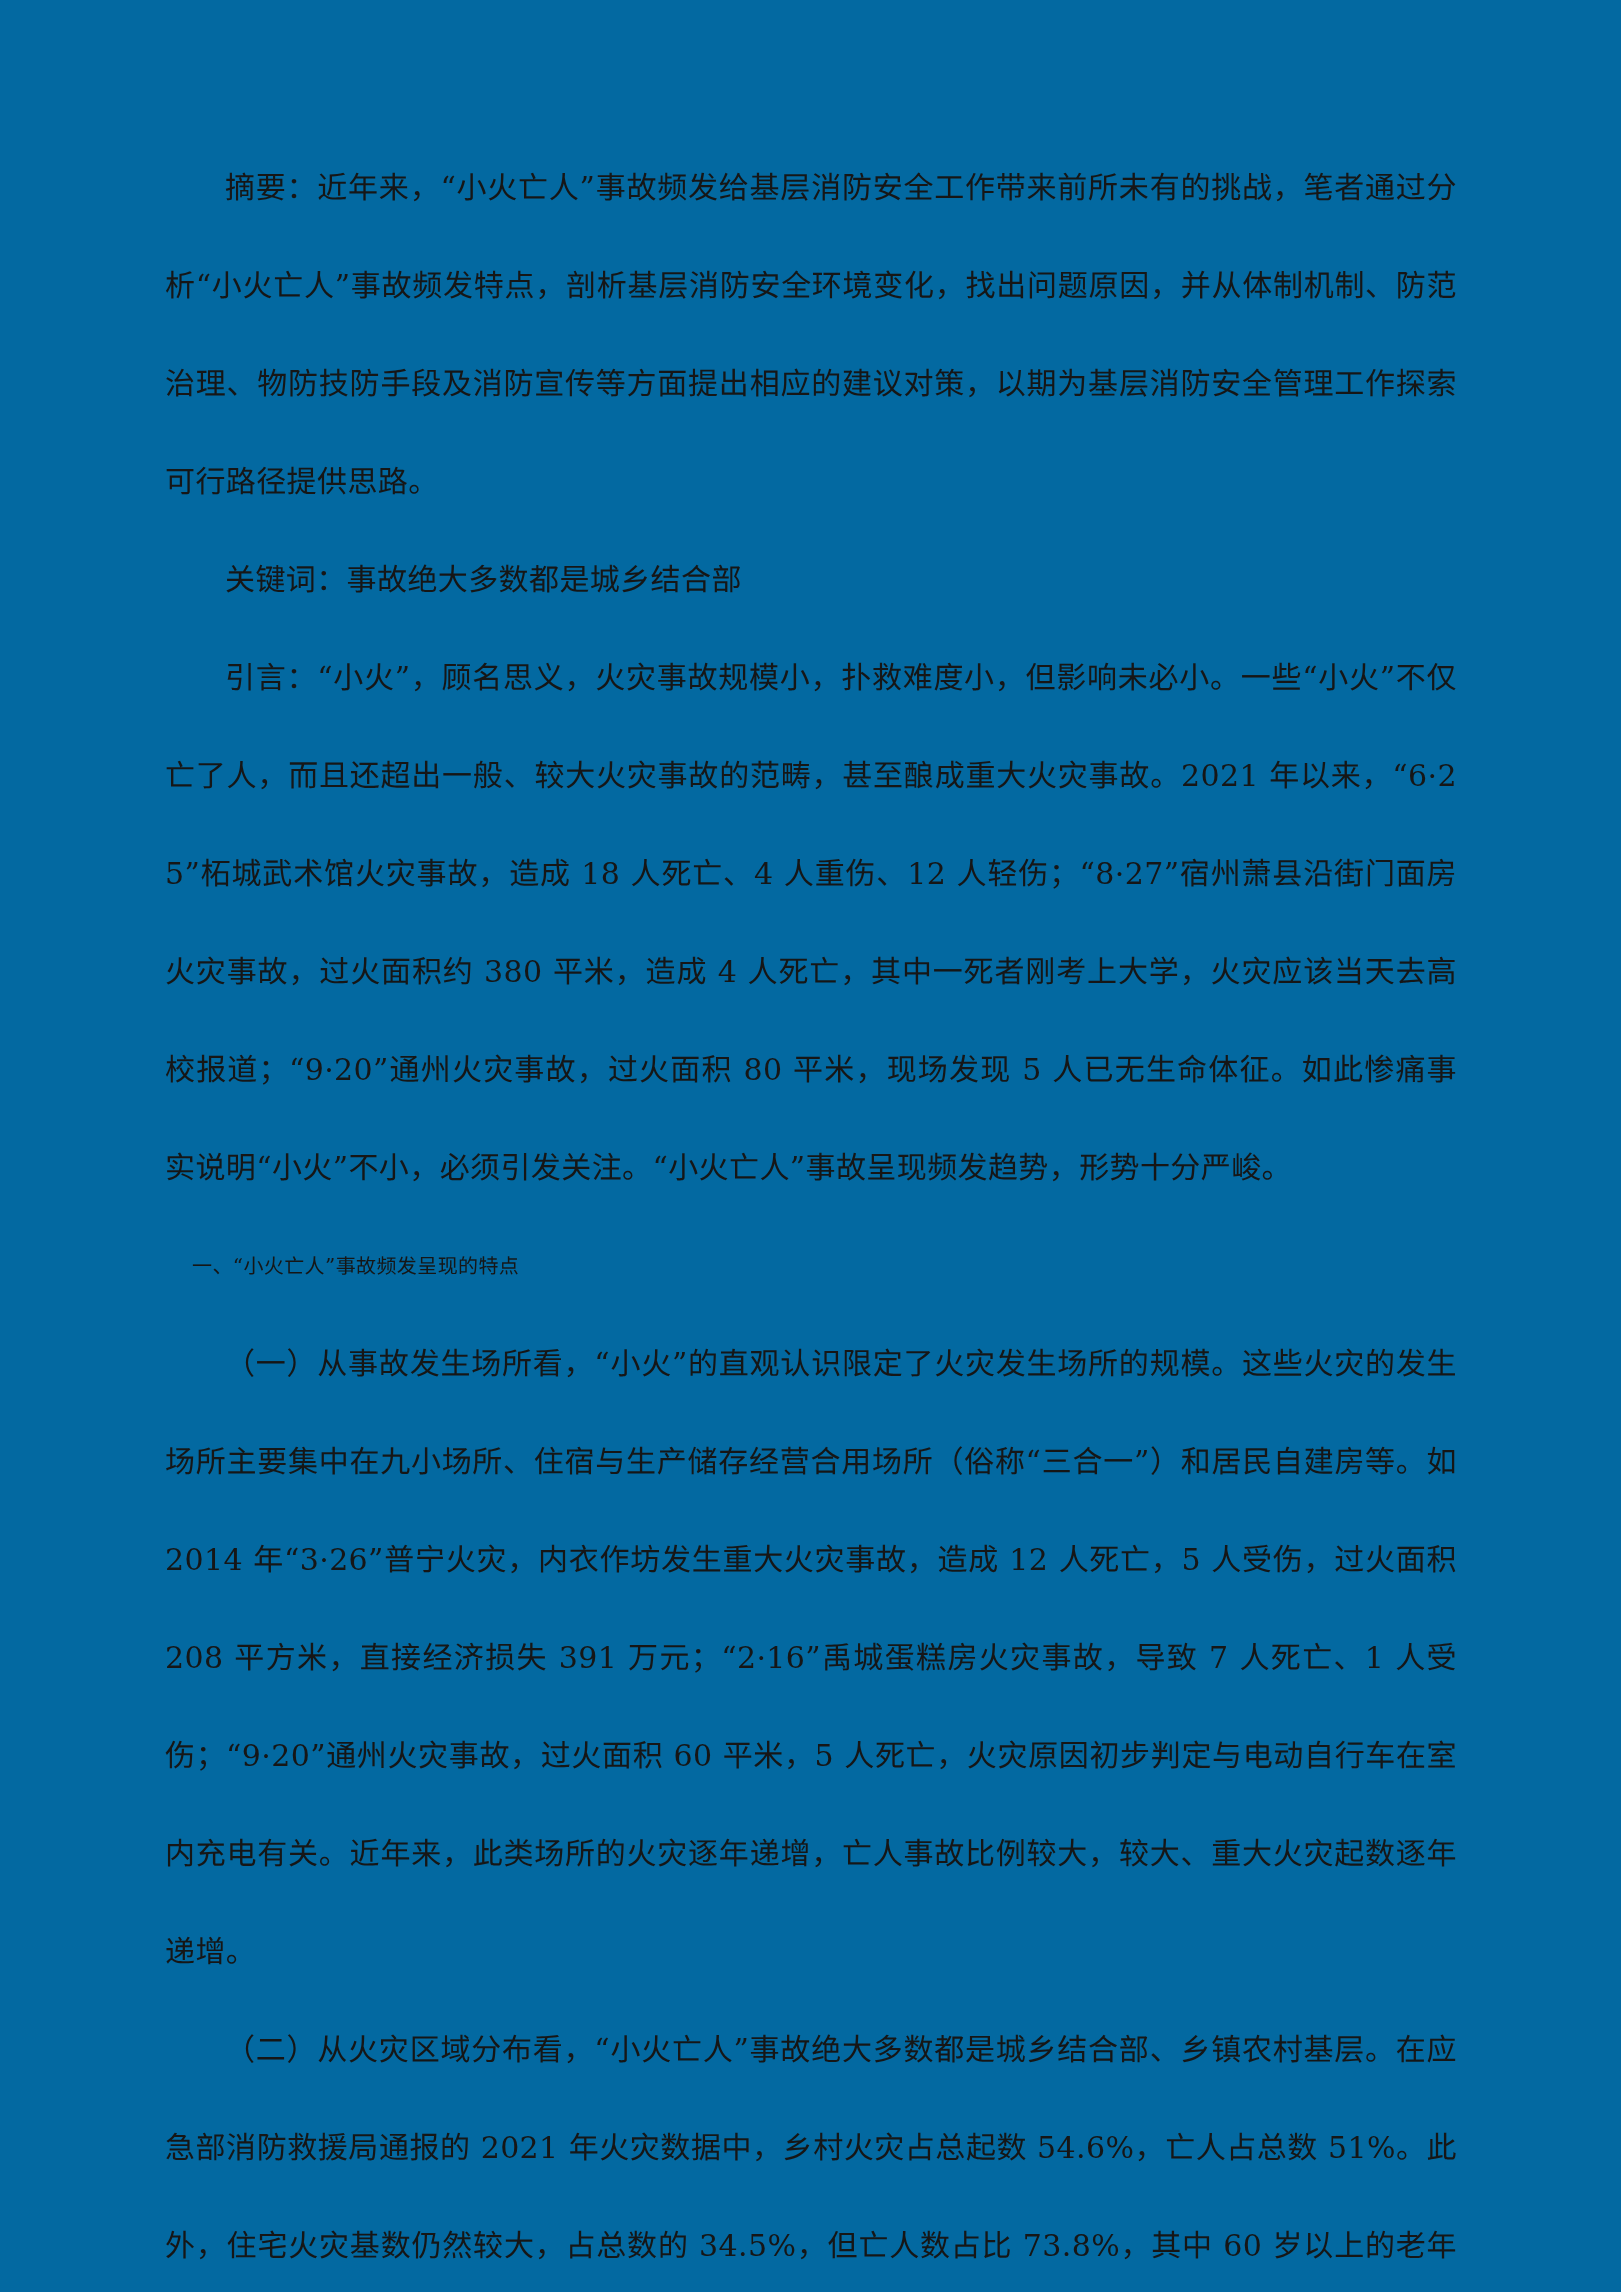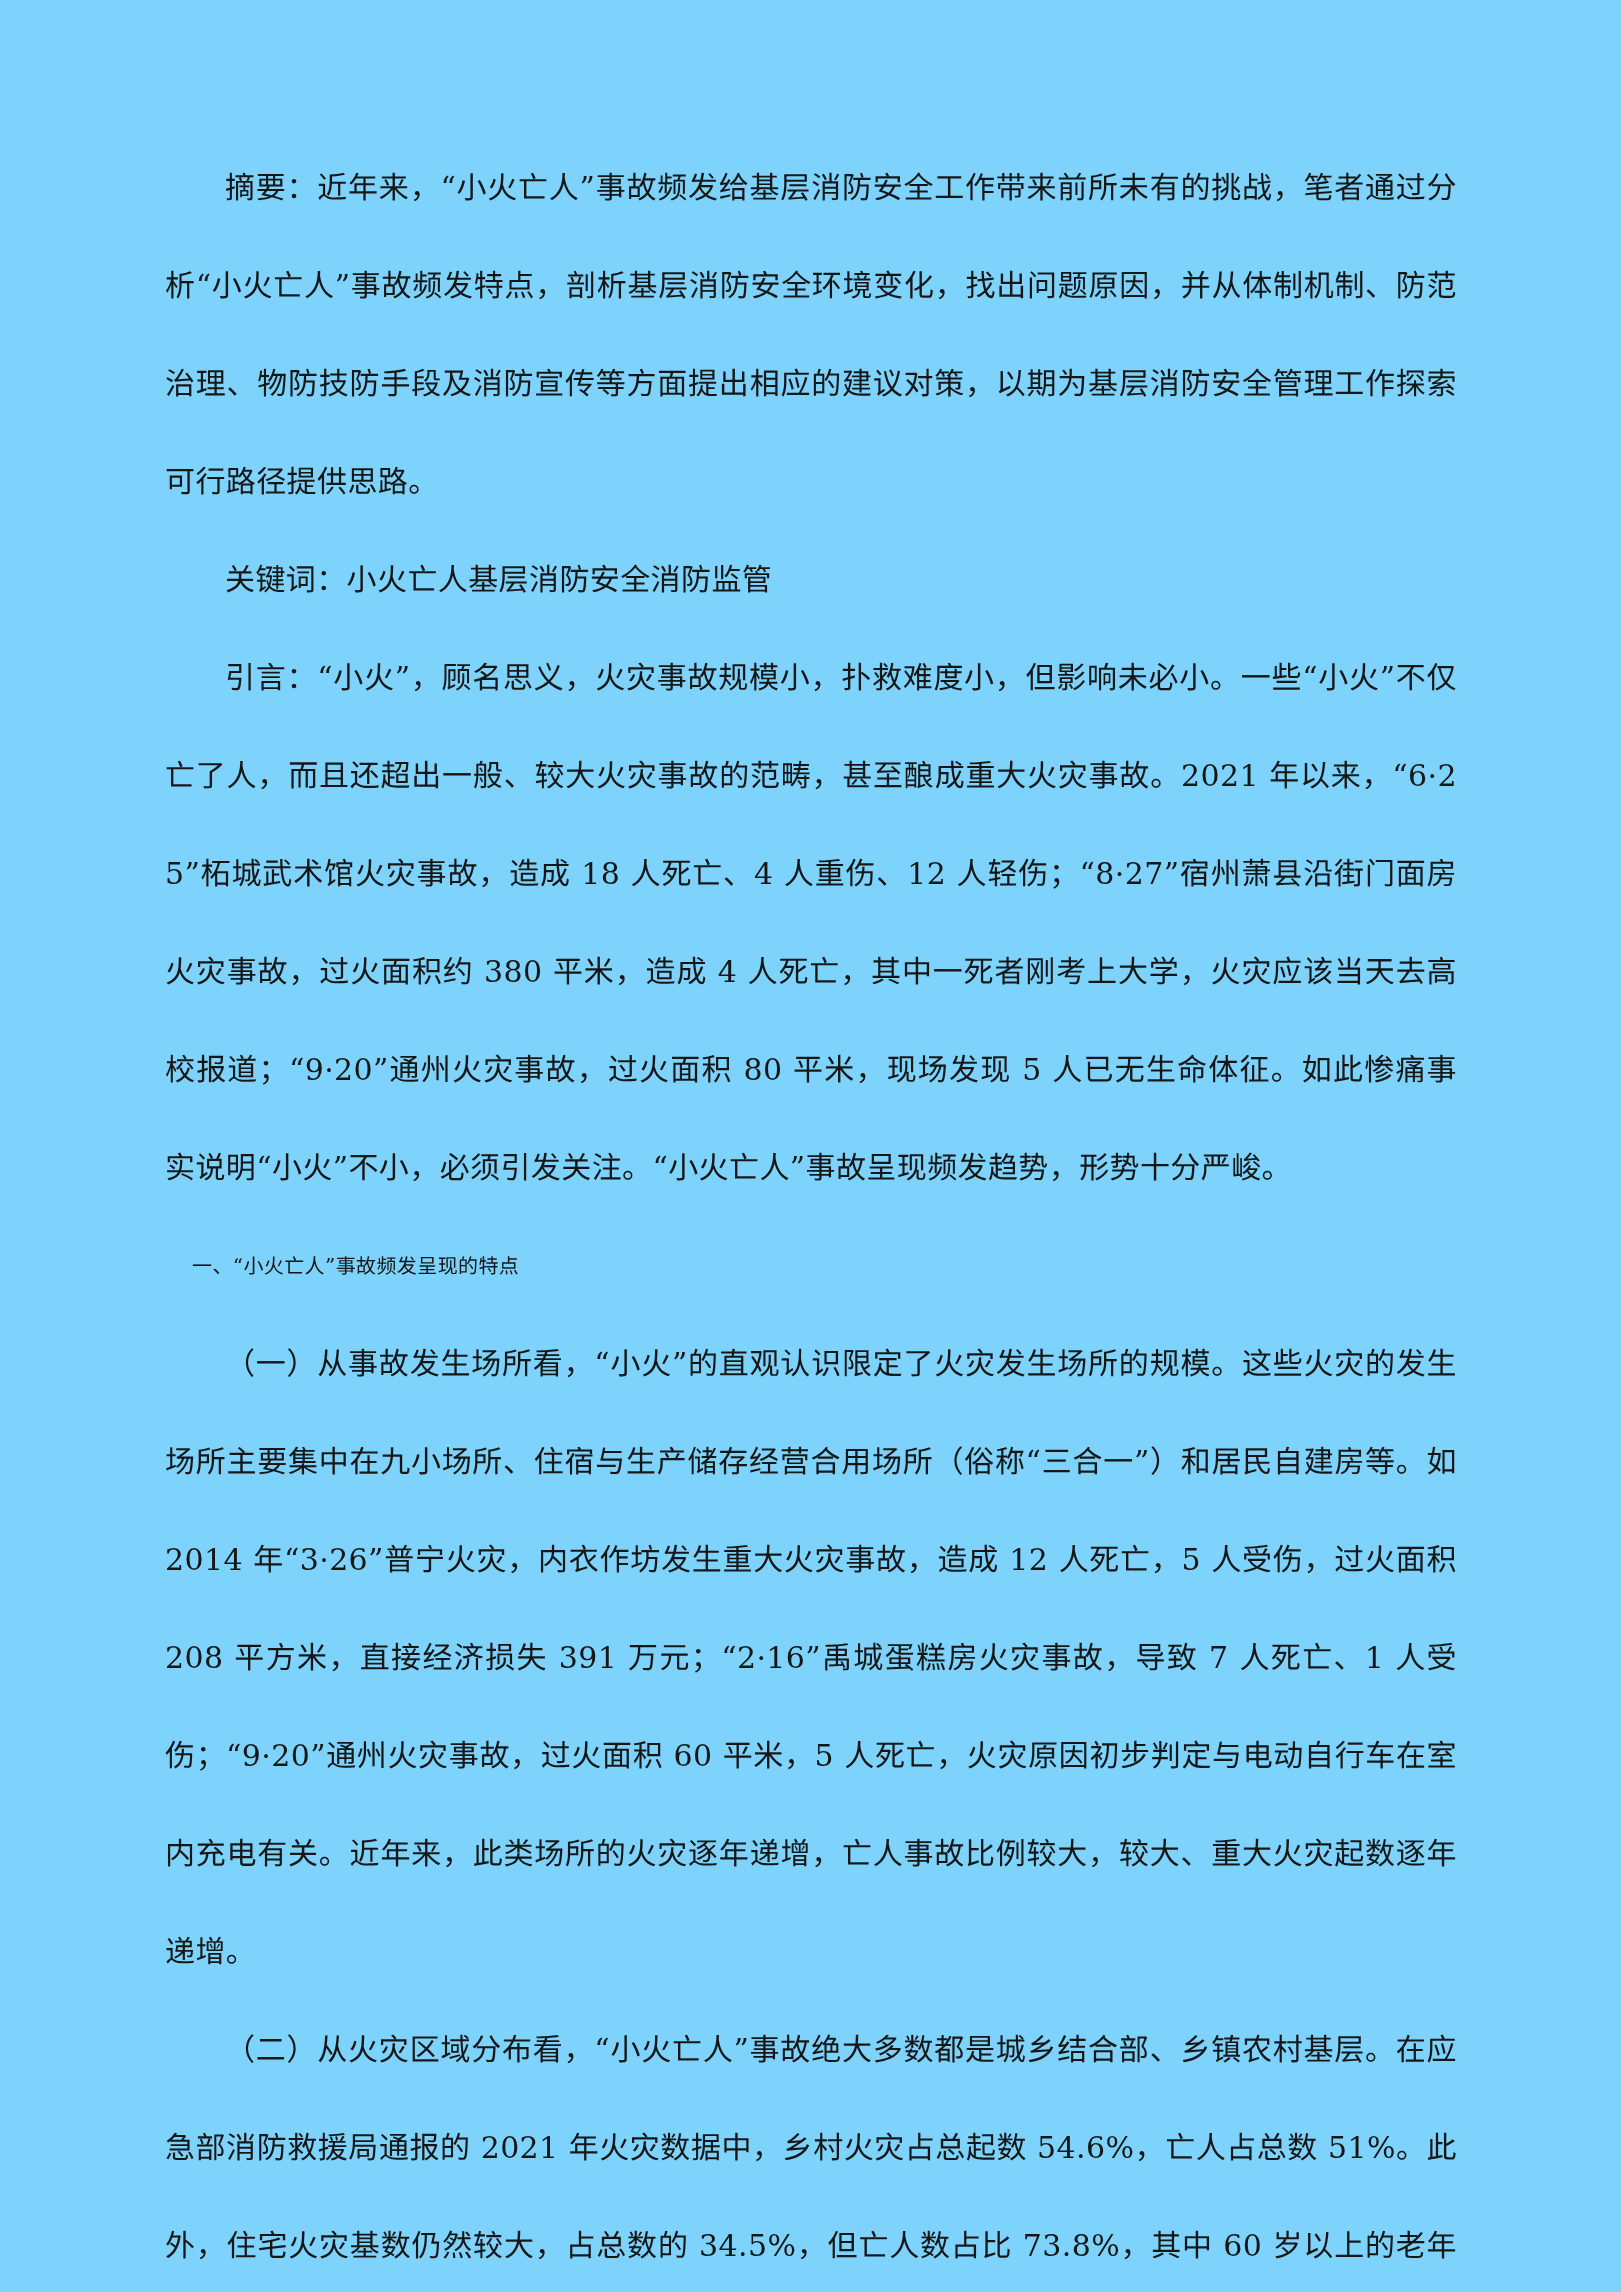--- a/index.html
+++ b/index.html
@@ -9,21 +9,21 @@
     background: #ffffff;
   }
   body {
     font-family: "DejaVu Serif", "Liberation Serif", serif;
     color: #1a1a1a;
   }
   .page {
     position: relative;
     width: 1621px;
     height: 2293px;
-    background: #7dd3fc;
+    background: #0369a1;
     box-sizing: border-box;
     overflow: hidden;
   }
   .content {
     position: absolute;
     left: 165px;
     top: 139px;
     width: 1292px;
   }
   
@@ -63,21 +63,21 @@
   }
 </style>
 </head>
 <body>
 
 <div class="page">
   <div class="content">
 
     <p class="para">摘要：近年来，“小火亡人”事故频发给基层消防安全工作带来前所未有的挑战，笔者通过分析“小火亡人”事故频发特点，剖析基层消防安全环境变化，找出问题原因，并从体制机制、防范治理、物防技防手段及消防宣传等方面提出相应的建议对策，以期为基层消防安全管理工作探索可行路径提供思路。</p>
 
-    <p class="keywords">关键词：小火亡人基层消防安全消防监管</p>
+    <p class="keywords">关键词：事故绝大多数都是城乡结合部</p>
 
     <p class="para">引言：“小火”，顾名思义，火灾事故规模小，扑救难度小，但影响未必小。一些“小火”不仅亡了人，而且还超出一般、较大火灾事故的范畴，甚至酿成重大火灾事故。2021 年以来，“6·25”柘城武术馆火灾事故，造成 18 人死亡、4 人重伤、12 人轻伤；“8·27”宿州萧县沿街门面房火灾事故，过火面积约 380 平米，造成 4 人死亡，其中一死者刚考上大学，火灾应该当天去高校报道；“9·20”通州火灾事故，过火面积 80 平米，现场发现 5 人已无生命体征。如此惨痛事实说明“小火”不小，必须引发关注。“小火亡人”事故呈现频发趋势，形势十分严峻。</p>
 
     <p class="heading">一、“小火亡人”事故频发呈现的特点</p>
 
     <p class="para">（一）从事故发生场所看，“小火”的直观认识限定了火灾发生场所的规模。这些火灾的发生场所主要集中在九小场所、住宿与生产储存经营合用场所（俗称“三合一”）和居民自建房等。如 2014 年“3·26”普宁火灾，内衣作坊发生重大火灾事故，造成 12 人死亡，5 人受伤，过火面积 208 平方米，直接经济损失 391 万元；“2·16”禹城蛋糕房火灾事故，导致 7 人死亡、1 人受伤；“9·20”通州火灾事故，过火面积 60 平米，5 人死亡，火灾原因初步判定与电动自行车在室内充电有关。近年来，此类场所的火灾逐年递增，亡人事故比例较大，较大、重大火灾起数逐年递增。</p>
 
     <p class="para">（二）从火灾区域分布看，“小火亡人”事故绝大多数都是城乡结合部、乡镇农村基层。在应急部消防救援局通报的 2021 年火灾数据中，乡村火灾占总起数 54.6%，亡人占总数 51%。此外，住宅火灾基数仍然较大，占总数的 34.5%，但亡人数占比 73.8%，其中 60 岁以上的老年人尤其是独居老年人占比近半。吸烟、使用电热毯、电蚊香、蜡烛、生活用火等原因引发火灾是这类群体易发生的主因，并因发现晚、报警晚、逃生自救不及时而导致亡人。</p>
 
   </div>

